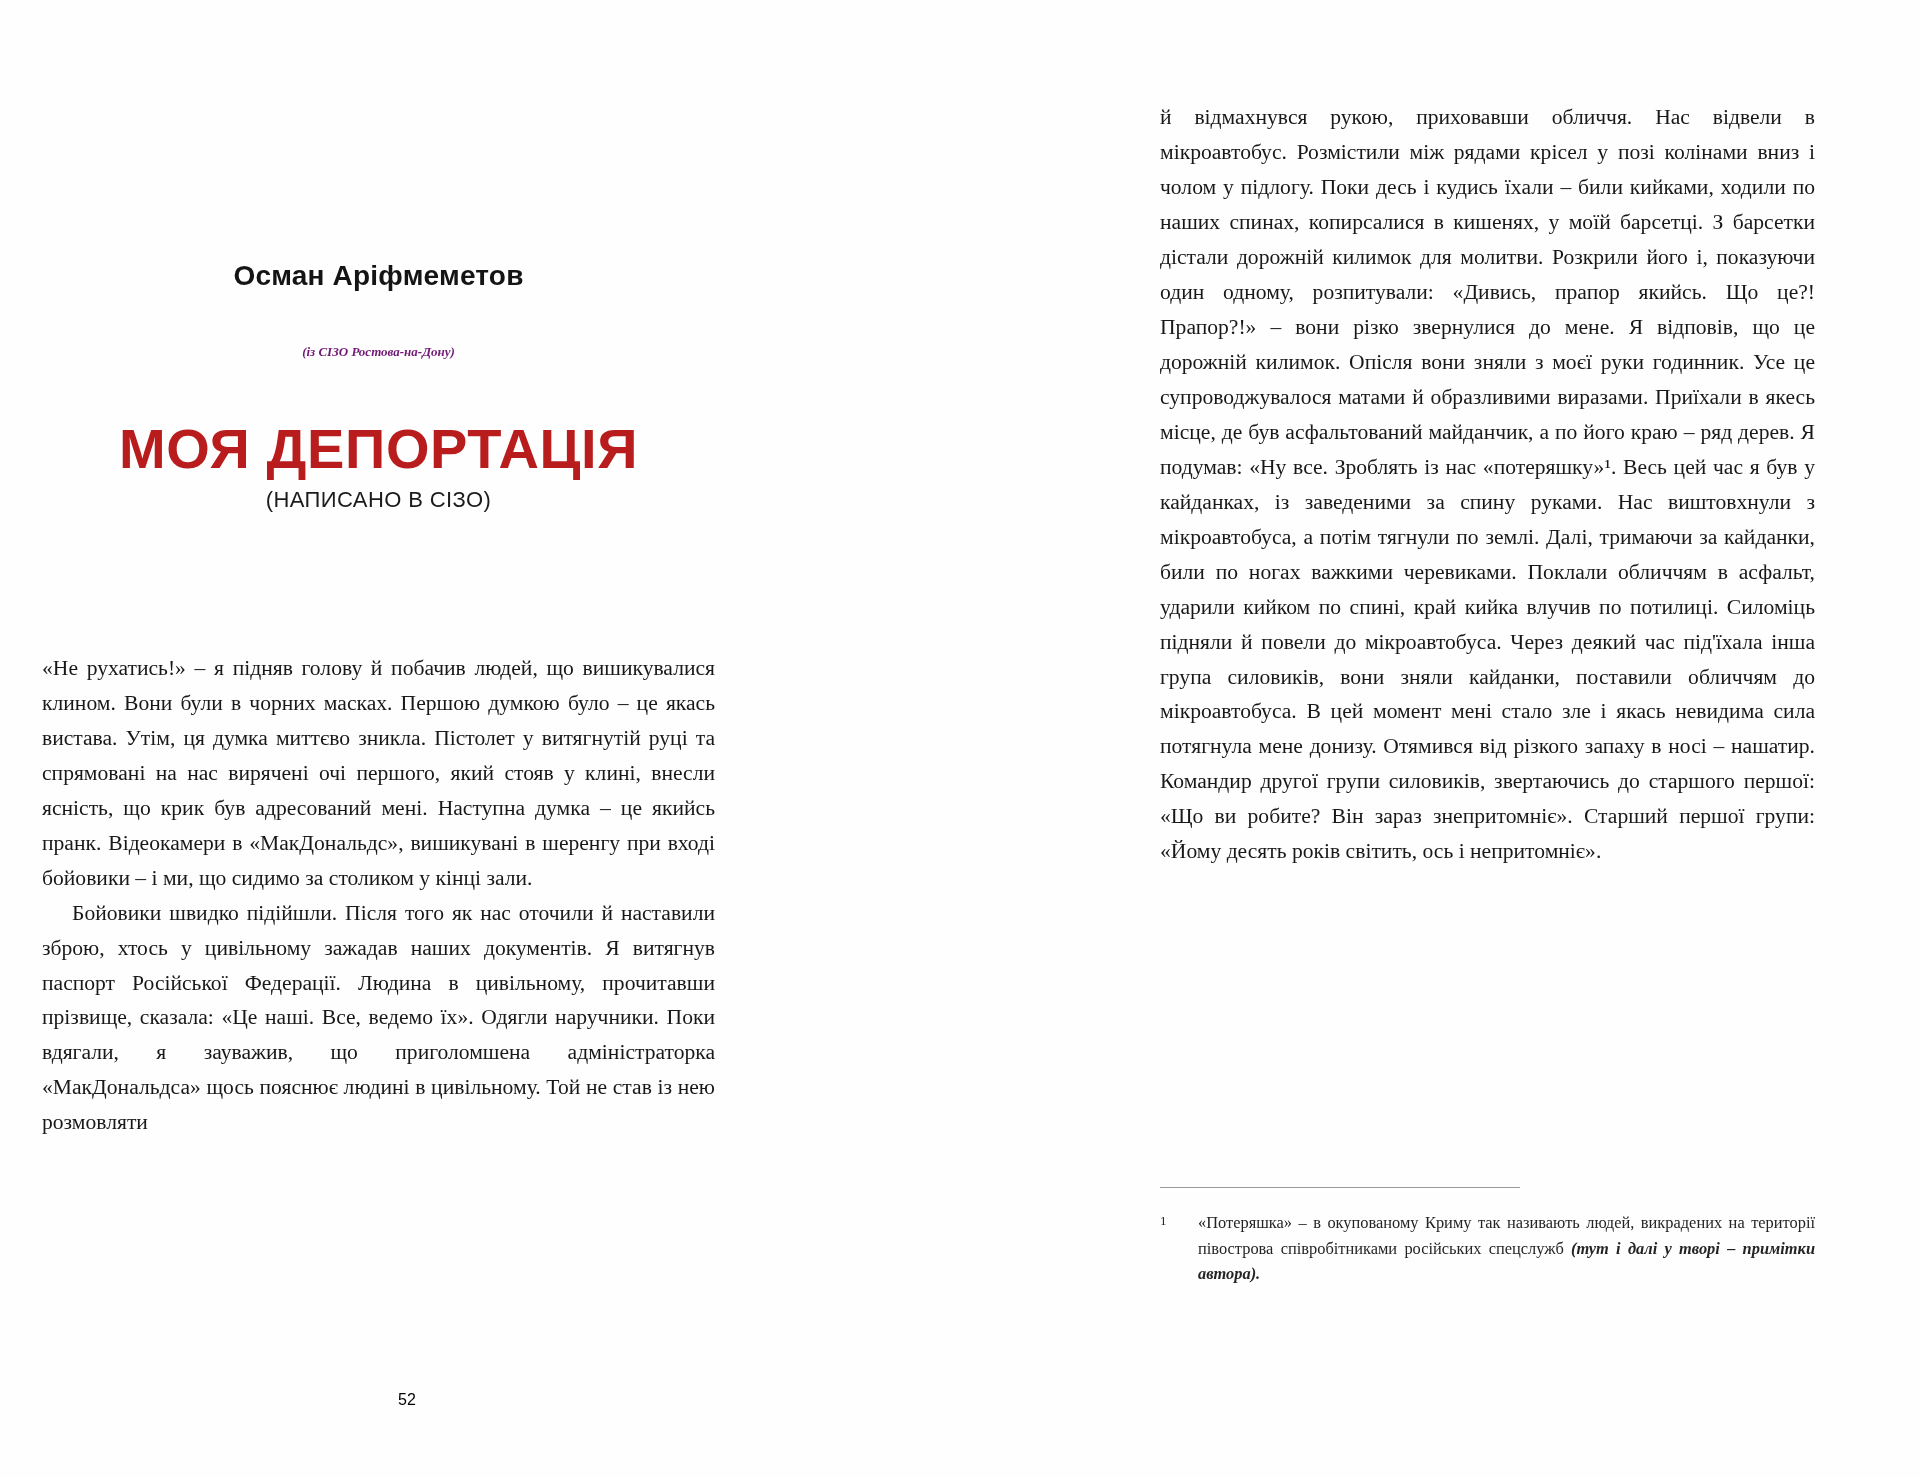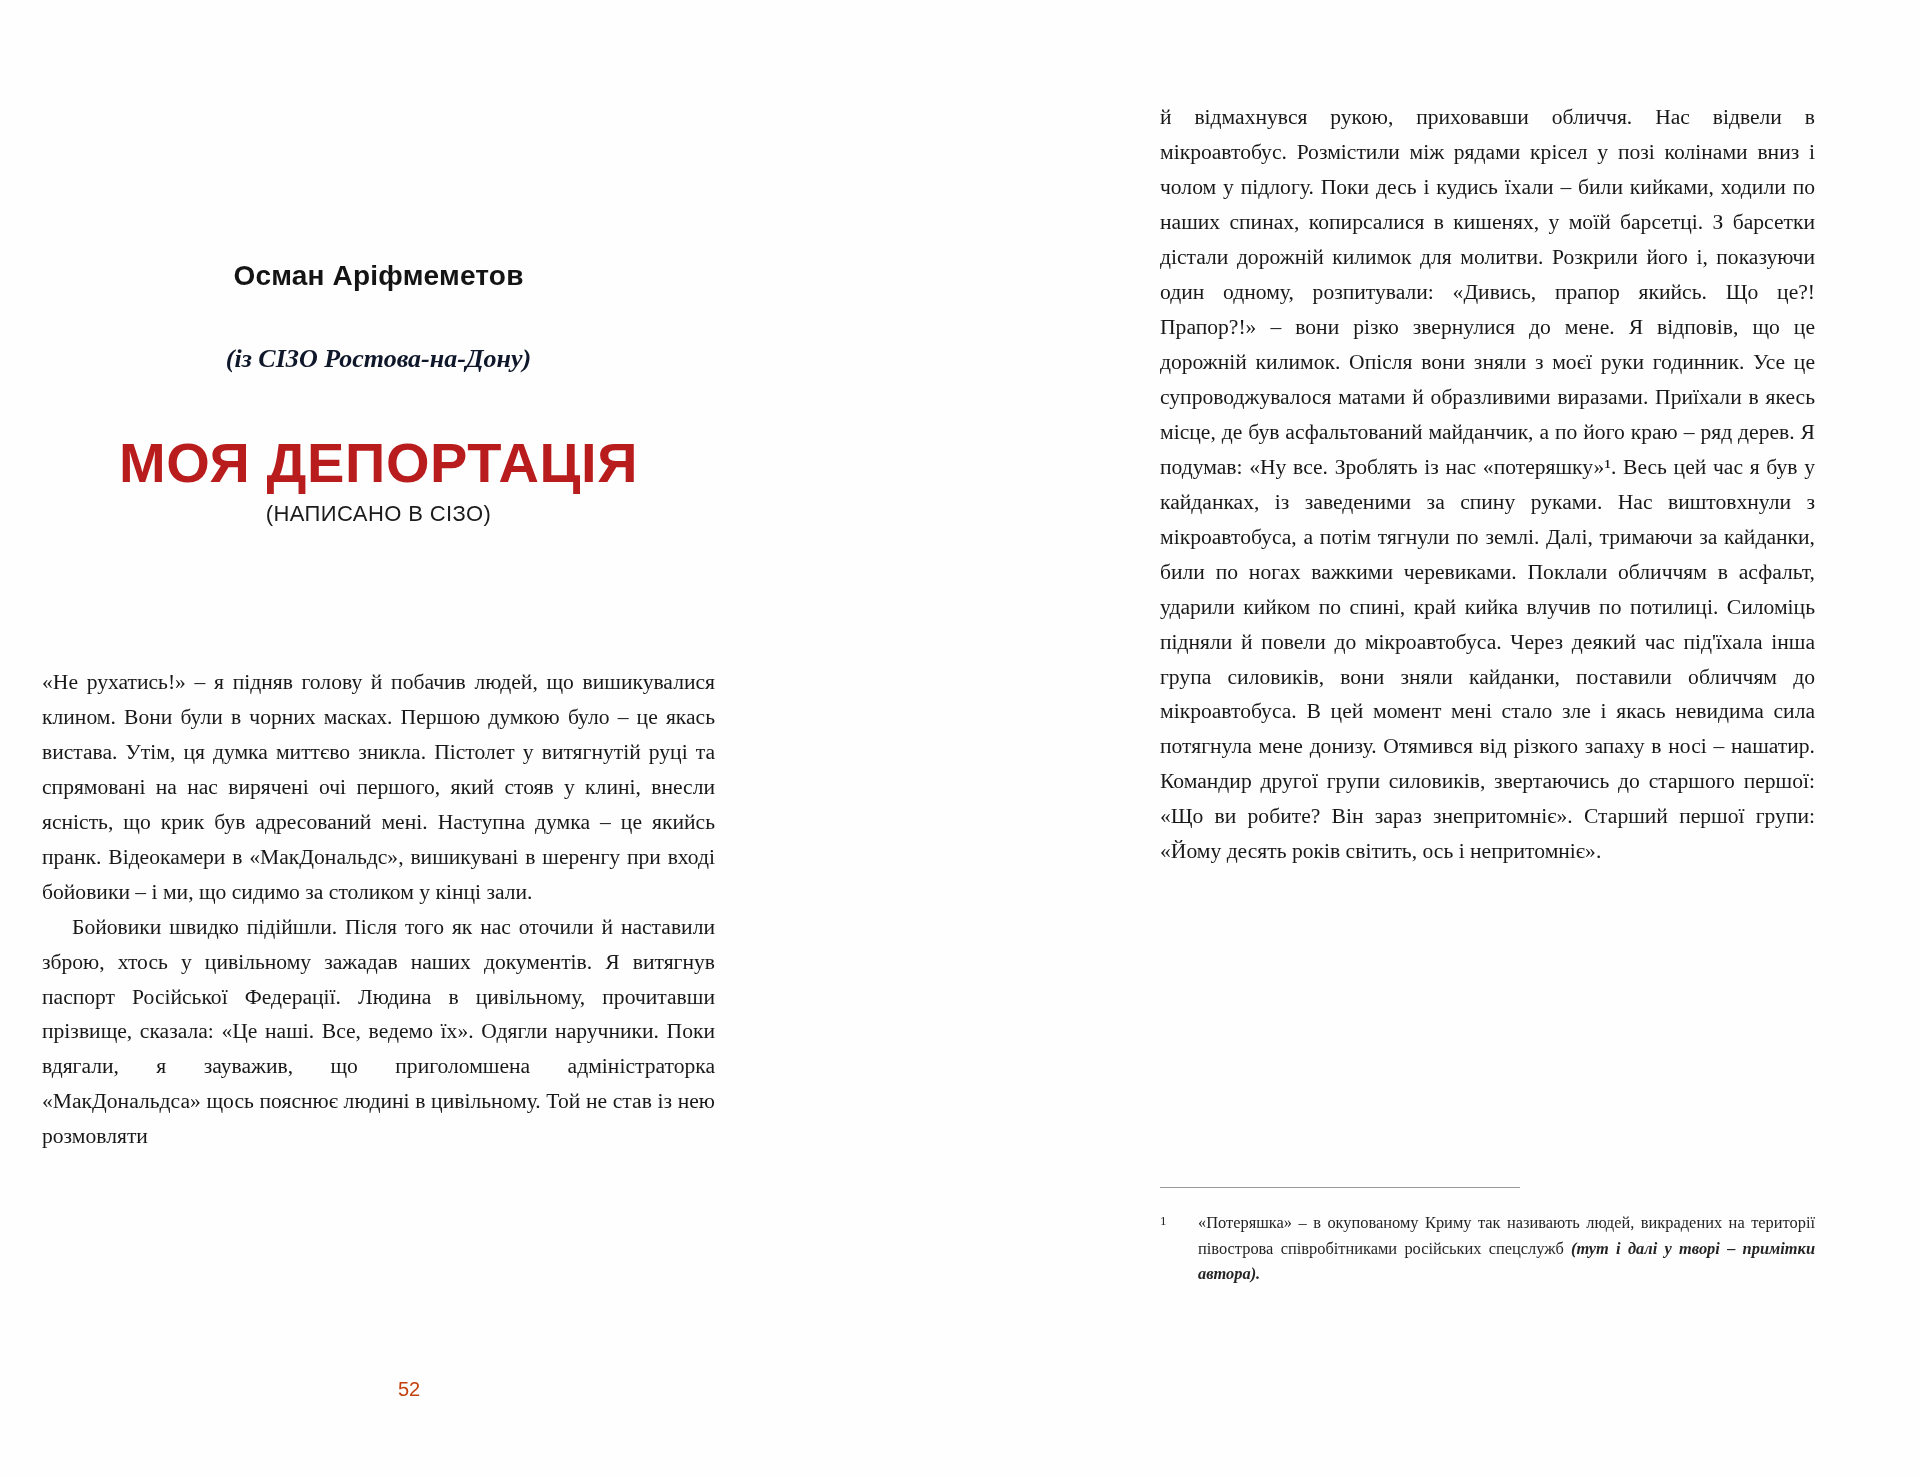--- a/index.html
+++ b/index.html
@@ -43,22 +43,22 @@
     font-weight: bold;
     font-size: 28px;
     letter-spacing: 0.2px;
     color: #141414;
     margin: 0 0 52px 0;
   }
   .source-note {
     font-family: "Liberation Serif", serif;
     font-style: italic;
     font-weight: bold;
-    font-size: 26px;
-    color: #0f172a;
+    font-size: 13px;
+    color: #701a75;
     margin: 0 0 60px 0;
   }
   .work-title {
     font-family: "Liberation Sans", sans-serif;
     font-weight: bold;
     font-size: 56px;
     letter-spacing: 0.6px;
     color: #b91c1c;
     margin: 0 0 8px 0;
     line-height: 1.05;
@@ -123,24 +123,24 @@
     text-align: justify;
   }
   .footnote-body .emph {
     font-style: italic;
     font-weight: bold;
   }
 
   
   .folio {
     position: absolute;
-    bottom: 76px;
+    bottom: 68px;
     font-family: "Liberation Sans", sans-serif;
-    font-size: 20px;
-    color: #c2410c;
+    font-size: 16px;
+    color: #000000;
   }
   .folio-left  { left: 398px; }
 </style>
 </head>
 <body>
 
 <div class="spread">
 
   <div class="page page-left">
 

